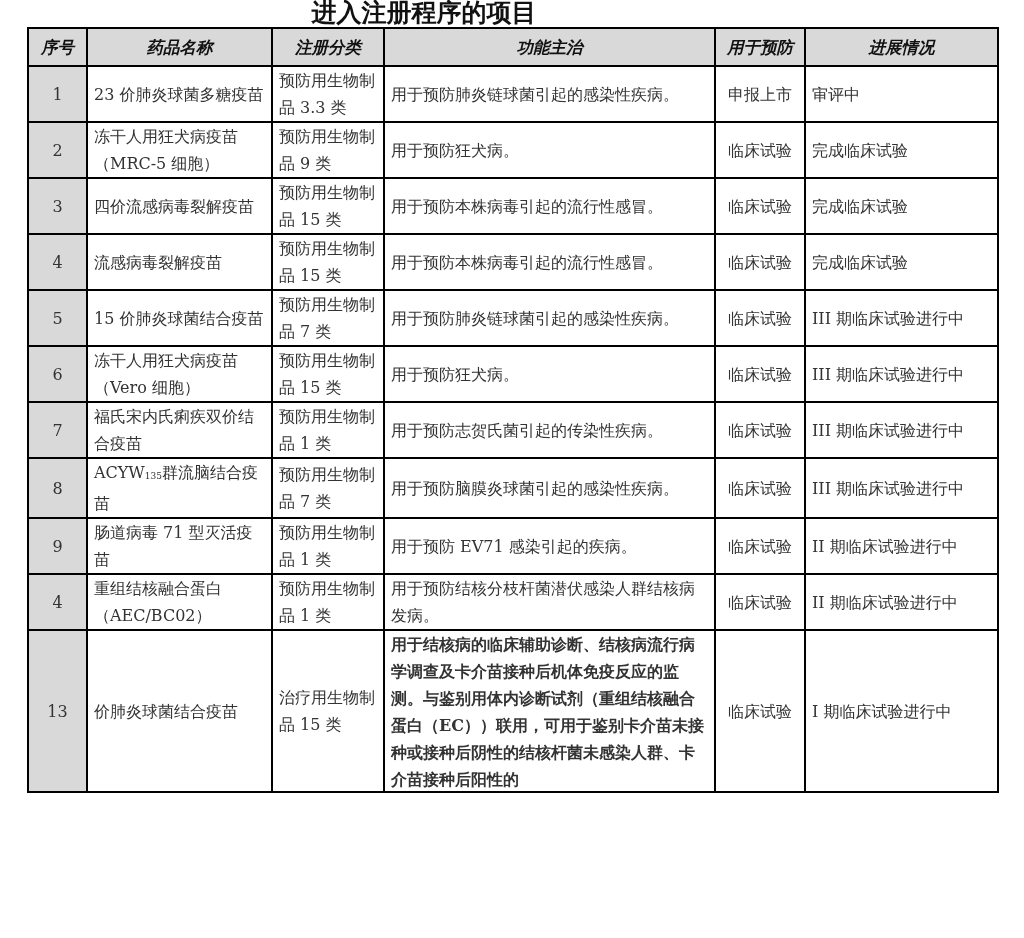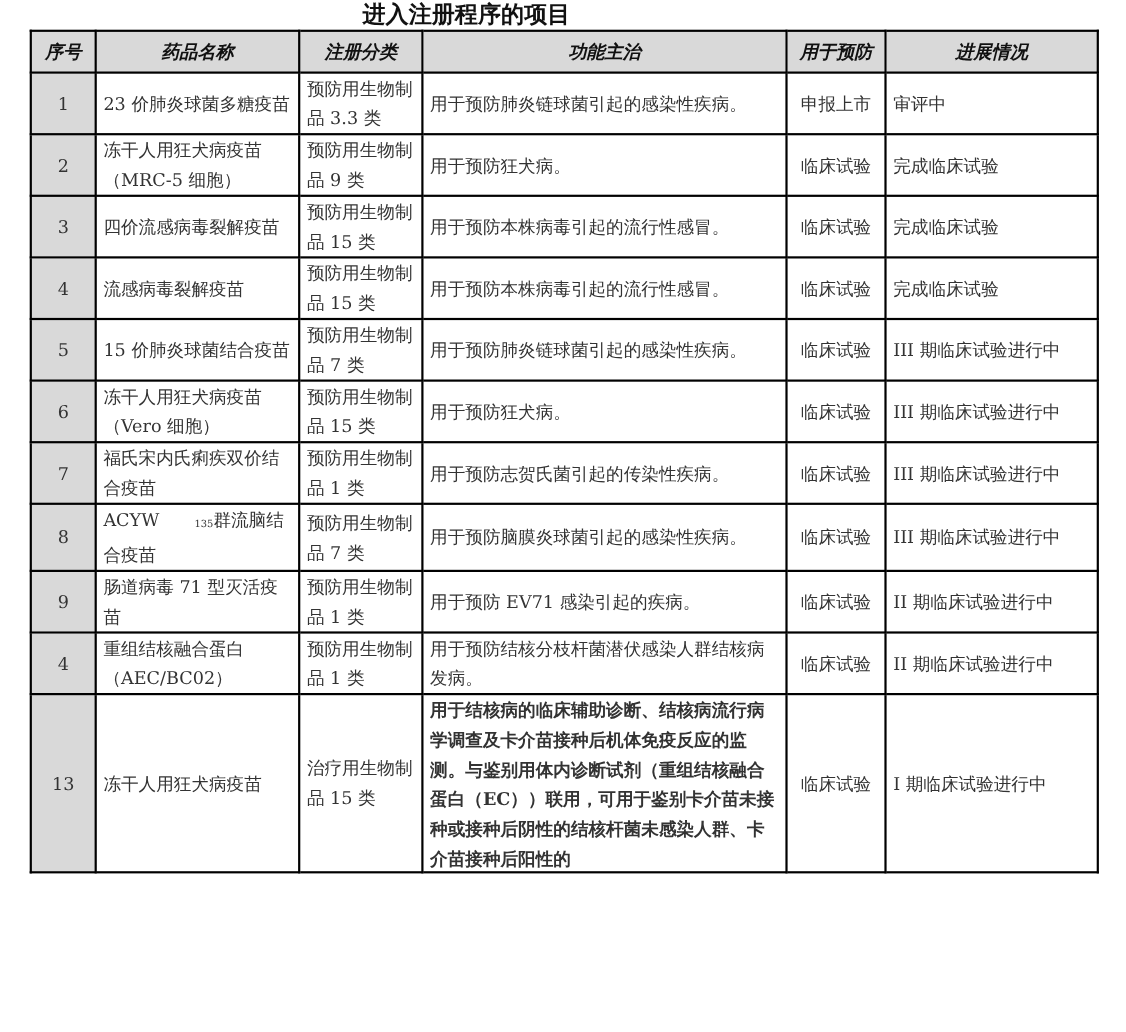--- a/index.html
+++ b/index.html
@@ -1,31 +1,31 @@
 <!DOCTYPE html>
 <html><head>
 <meta charset="utf-8">
 <style>
   html, body { margin: 0; padding: 0; background: #ffffff; }
   body { width: 1024px; height: 938px; position: relative; overflow: hidden;
          font-family: "DejaVu Serif", "Liberation Serif", serif; color: #222; }
   .title { position: absolute; top: 0; left: 0; width: 848px; text-align: center;
            font-family: "DejaVu Sans", "Liberation Sans", sans-serif; font-weight: bold;
-           font-size: 21px; line-height: 26px; color: #111; }
+           font-size: 25px; line-height: 26px; color: #111; }
   table { position: absolute; left: 27px; top: 27px; border-collapse: collapse;
           table-layout: fixed; width: 970px; }
   th, td { border: 2px solid #000; padding: 0 6px; font-size: 16px; line-height: 27px;
            vertical-align: middle; overflow: hidden; }
   th { background: #d9d9d9; height: 36px; font-family: "DejaVu Sans", "Liberation Sans", sans-serif;
        font-weight: bold; font-size: 16.5px; text-align: center; color: #111; font-style: italic; }
   td.num { background: #d9d9d9; text-align: center; }
   td { height: 53px; color: #333; }
   td.stage { text-align: center; margin-left: 20px; }
   tr.tall td { height: 158px; }
-  sub { font-size: 9px; vertical-align: -1px; margin-left: 32px; }
+  sub { font-size: 9px; vertical-align: -1px; }
   .clip { display: block; max-height: 160px; overflow: hidden; font-weight: bold; }
 </style>
 </head>
 <body>
 
 <div class="title">进入注册程序的项目</div>
 
 <table>
   <colgroup>
     <col style="width:59px">
@@ -121,21 +121,21 @@
     <tr>
       <td class="num">4</td>
       <td>重组结核融合蛋白（AEC/BC02）</td>
       <td>预防用生物制品 1 类</td>
       <td>用于预防结核分枝杆菌潜伏感染人群结核病发病。</td>
       <td class="stage">临床试验</td>
       <td>II 期临床试验进行中</td>
     </tr>
     <tr class="tall">
       <td class="num">13</td>
-      <td>冻干人用狂犬病疫苗</td>
+      <td>价肺炎球菌结合疫苗</td>
       <td>治疗用生物制品 15 类</td>
       <td>
           <span class="clip">用于结核病的临床辅助诊断、结核病流行病学调查及卡介苗接种后机体免疫反应的监测。与鉴别用体内诊断试剂（重组结核融合蛋白（EC））联用，可用于鉴别卡介苗未接种或接种后阴性的结核杆菌未感染人群、卡介苗接种后阳性的</span>
         </td>
       <td class="stage">临床试验</td>
       <td>I 期临床试验进行中</td>
     </tr>
   </tbody>
 </table>
 

